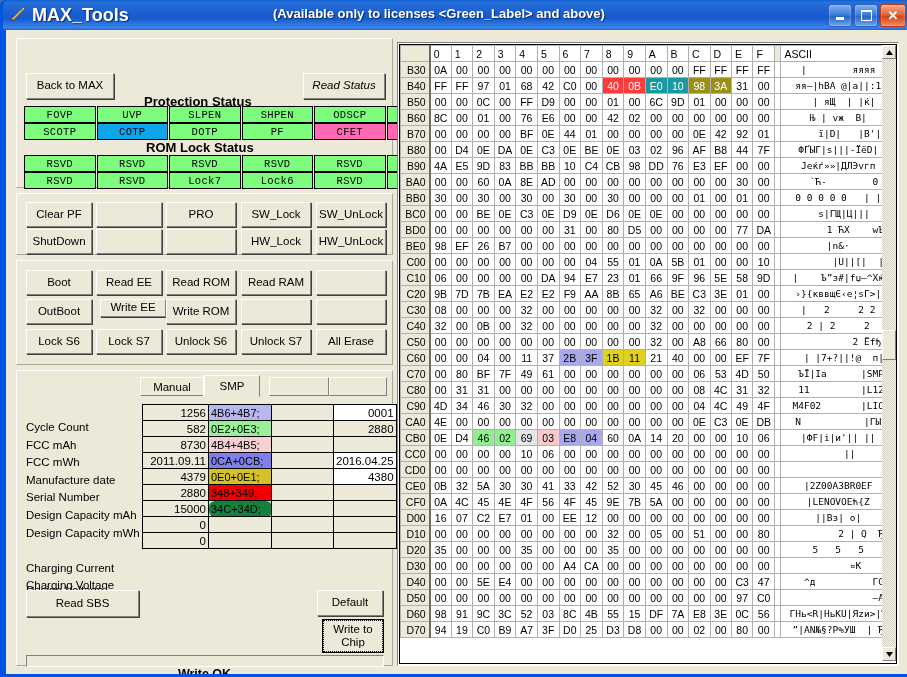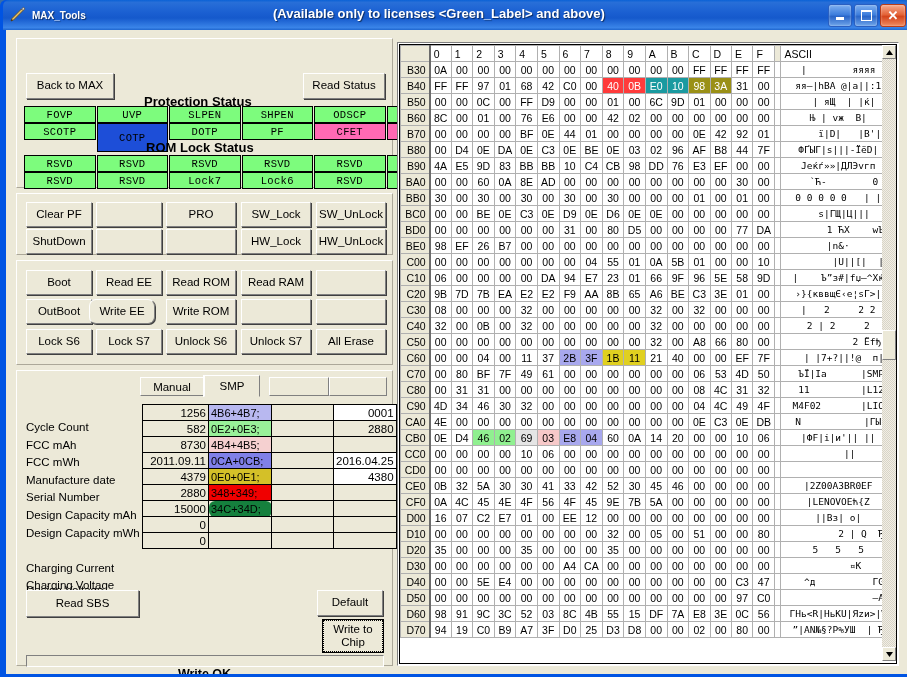--- a/index.html
+++ b/index.html
@@ -21,21 +21,21 @@
     position:absolute;left:0;top:0;width:907px;height:30px;
     background:linear-gradient(180deg,#0a62d6 0%,#286fd8 8%,#1b60d2 40%,#1559cc 60%,#3a84e8 92%,#1e66cf 100%);
     border-radius:6px 6px 0 0;
     display:flex;align-items:center;
   }
   .title-icon{
     width:18px;height:18px;margin-left:6px;margin-right:5px;
     position:relative;flex:none;
   }
   .title-text{
-    color:#fff;font-weight:bold;font-size:10px;
+    color:#fff;font-weight:bold;font-size:18px;
     text-shadow:1px 1px 1px rgba(0,0,0,.55);
     white-space:nowrap;
   }
   .title-sub{
     color:#fff;font-weight:bold;font-size:13px;
     text-shadow:1px 1px 1px rgba(0,0,0,.55);
     position:absolute;left:270px;top:6px;white-space:nowrap;
   }
   .tb-buttons{position:absolute;right:4px;top:4px;display:flex;gap:2px;}
   .tb-btn{
@@ -234,34 +234,34 @@
           <span class="gl-x">✕</span>
         </div>
     </div>
   </div>
 
   <div class="client">
 
     <div class="grp" style="left:10px;top:8px;width:377px;height:150px;"></div>
 
     <div class="btn" style="left:20px;top:43px;width:88px;height:26px;">Back to MAX</div>
-    <div class="btn" style="left:297px;top:43px;width:82px;height:26px;">Read Status</div>
+    <div class="btn" style="left:297px;top:43px;width:82px;height:26px;font-style:italic;">Read Status</div>
 
     <div class="hdr-label" style="left:138px;top:64px;">Protection Status</div>
     <div id="protection-cells">
         <div class="statcell" style="left: 18px; top: 76px; width: 71.5px; height: 17px; background: rgb(125, 252, 125);">FOVP</div>
         <div class="statcell" style="left: 90.5px; top: 76px; width: 71.5px; height: 17px; background: rgb(125, 252, 125);">UVP</div>
         <div class="statcell" style="left: 163px; top: 76px; width: 71.5px; height: 17px; background: rgb(125, 252, 125);">SLPEN</div>
         <div class="statcell" style="left: 235.5px; top: 76px; width: 71.5px; height: 17px; background: rgb(125, 252, 125);">SHPEN</div>
         <div class="statcell" style="left: 308px; top: 76px; width: 71.5px; height: 17px; background: rgb(125, 252, 125);">ODSCP</div>
         <div class="statcell" style="left: 380.5px; top: 76px; width: 71.5px; height: 17px; background: rgb(125, 252, 125);">OCCP</div>
         <div class="statcell" style="left: 453px; top: 76px; width: 71.5px; height: 17px; background: rgb(125, 252, 125);">DOC</div>
         <div class="statcell" style="left: 525.5px; top: 76px; width: 71.5px; height: 17px; background: rgb(125, 252, 125);">COC</div>
         <div class="statcell" style="left: 18px; top: 93px; width: 71.5px; height: 17px; background: rgb(125, 252, 125);">SCOTP</div>
-        <div class="statcell" style="left: 90.5px; top: 93px; width: 71.5px; height: 29px; background: #1d4ed8;">COTP</div>
+        <div class="statcell" style="left: 90.5px; top: 93px; width: 71.5px; height: 17px; background: #0ea5e9;">COTP</div>
         <div class="statcell" style="left: 163px; top: 93px; width: 71.5px; height: 17px; background: rgb(125, 252, 125);">DOTP</div>
         <div class="statcell" style="left: 235.5px; top: 93px; width: 71.5px; height: 17px; background: rgb(125, 252, 125);">PF</div>
         <div class="statcell" style="left: 308px; top: 93px; width: 71.5px; height: 17px; background: rgb(255, 105, 180);">CFET</div>
         <div class="statcell" style="left: 380.5px; top: 93px; width: 71.5px; height: 17px; background: rgb(255, 105, 180);">DFET</div>
         <div class="statcell" style="left: 453px; top: 93px; width: 71.5px; height: 17px; background: rgb(125, 252, 125);">SWLOCK</div>
         <div class="statcell" style="left: 525.5px; top: 93px; width: 71.5px; height: 17px; background: rgb(125, 252, 125);">HWLOCK</div>
       </div>
 
     <div class="hdr-label" style="left:140px;top:110px;">ROM Lock Status</div>
     <div id="romlock-cells">
@@ -298,21 +298,21 @@
       </div>
 
     <div class="grp" style="left:10px;top:230px;width:377px;height:105px;"></div>
     <div id="ag2">
         <div class="btn" style="left: 20px; top: 240px; width: 66px; height: 25px;">Boot</div>
         <div class="btn" style="left: 90px; top: 240px; width: 66px; height: 25px;">Read EE</div>
         <div class="btn" style="left: 160px; top: 240px; width: 70px; height: 25px;">Read ROM</div>
         <div class="btn" style="left: 235px; top: 240px; width: 70px; height: 25px;">Read RAM</div>
         <div class="btn empty" style="left: 310px; top: 240px; width: 70px; height: 25px;"></div>
         <div class="btn" style="left: 20px; top: 269px; width: 66px; height: 25px;">OutBoot</div>
-        <div class="btn" style="left: 83px; top: 269px; width: 66px; height: 25px; border-radius: 7px;">Write EE</div>
+        <div class="btn" style="left: 94px; top: 269px; width: 66px; height: 18px;">Write EE</div>
         <div class="btn" style="left: 160px; top: 269px; width: 70px; height: 25px;">Write ROM</div>
         <div class="btn empty" style="left: 235px; top: 269px; width: 70px; height: 25px;"></div>
         <div class="btn empty" style="left: 310px; top: 269px; width: 70px; height: 25px;"></div>
         <div class="btn" style="left: 20px; top: 299px; width: 66px; height: 25px;">Lock S6</div>
         <div class="btn" style="left: 90px; top: 299px; width: 66px; height: 25px;">Lock S7</div>
         <div class="btn" style="left: 160px; top: 299px; width: 70px; height: 25px;">Unlock S6</div>
         <div class="btn" style="left: 235px; top: 299px; width: 70px; height: 25px;">Unlock S7</div>
         <div class="btn" style="left: 310px; top: 299px; width: 70px; height: 25px;">All Erase</div>
       </div>
 

